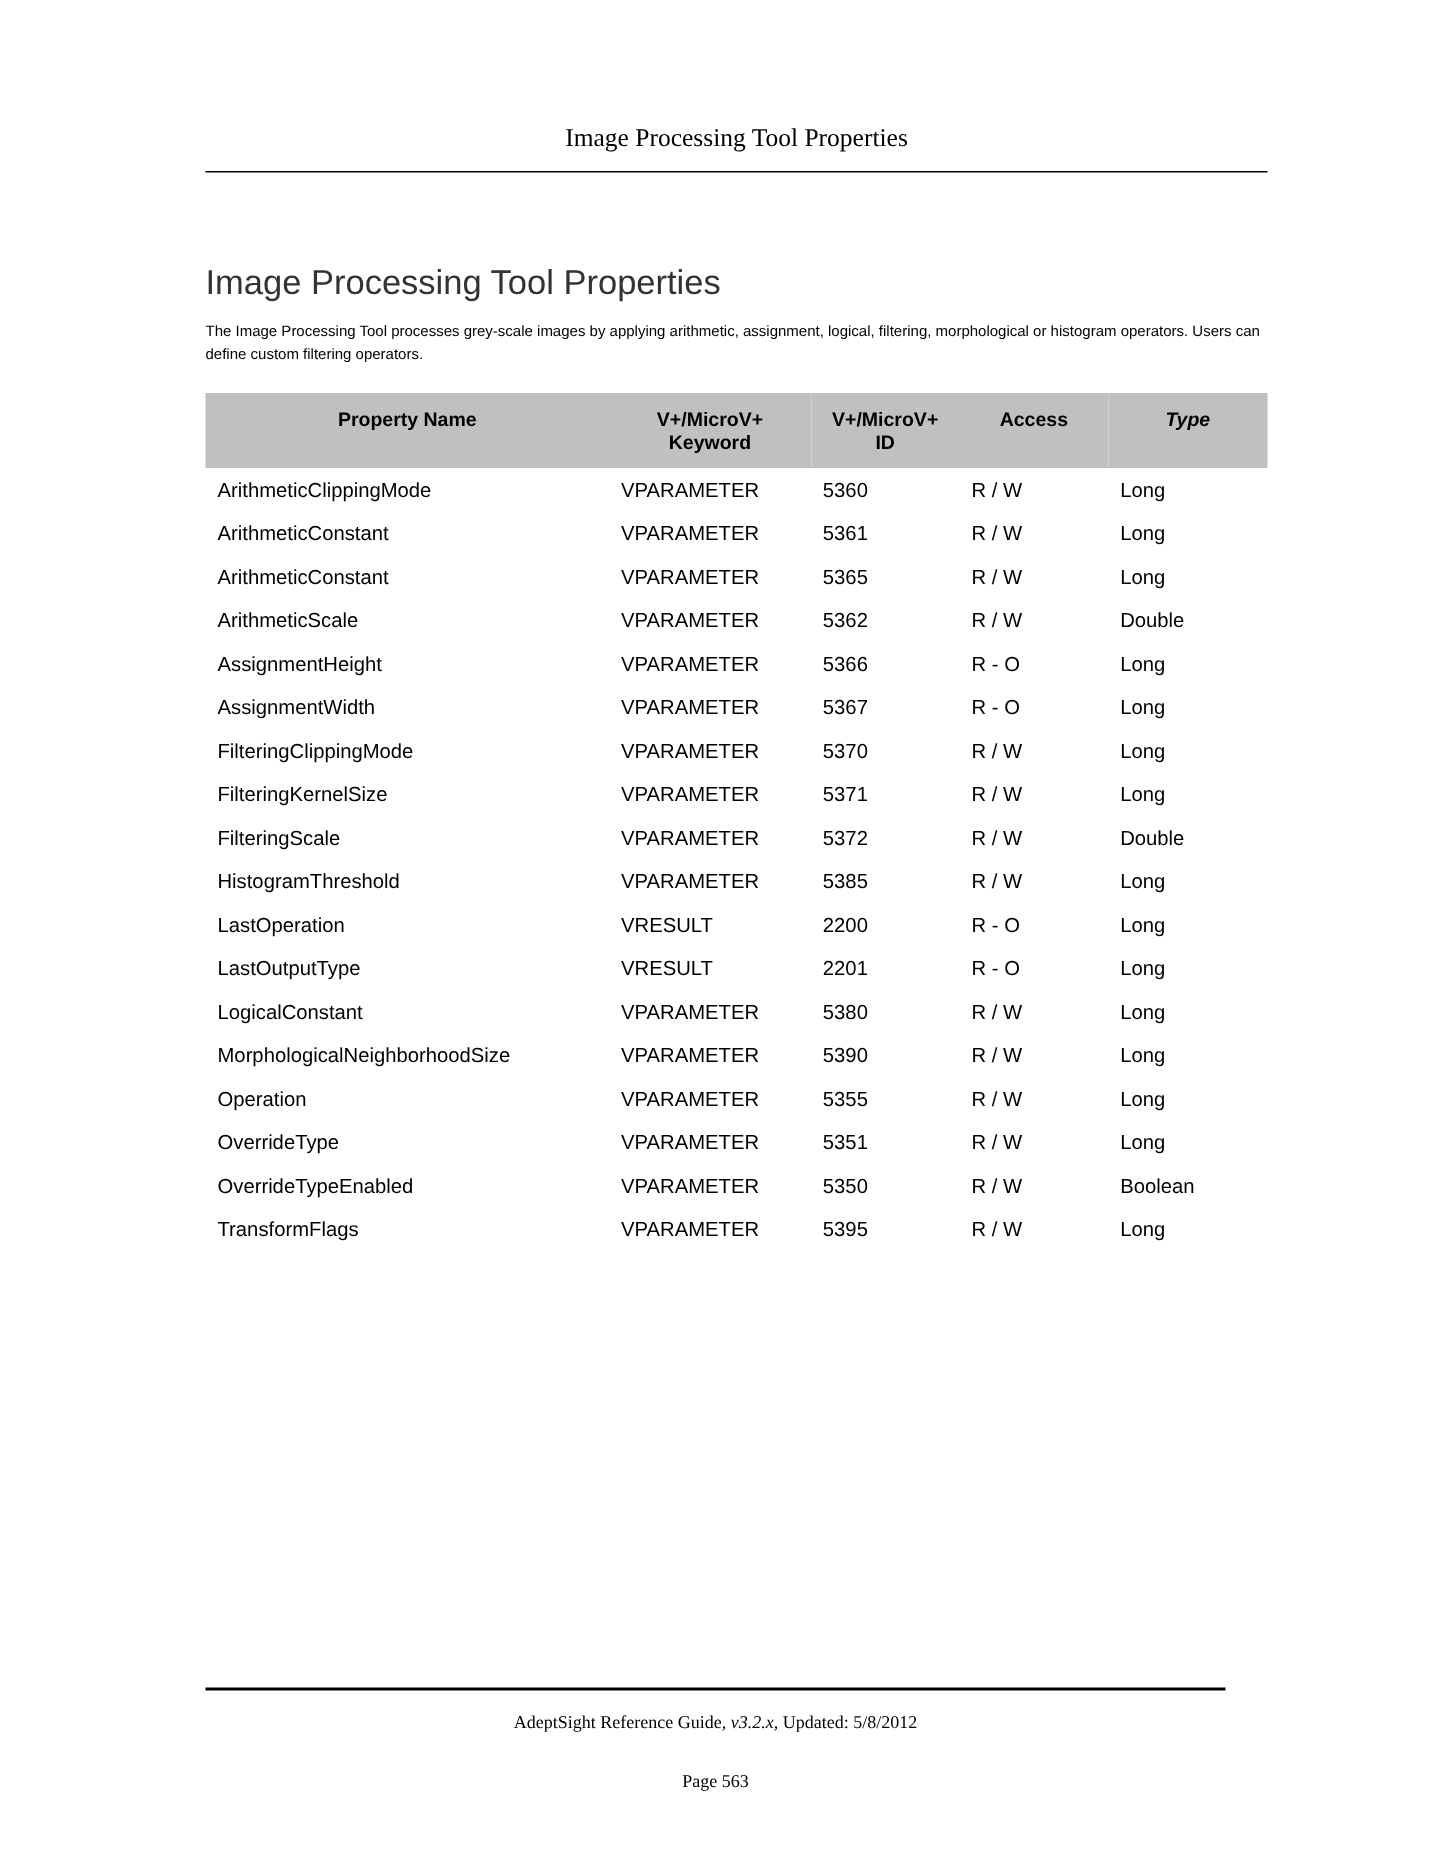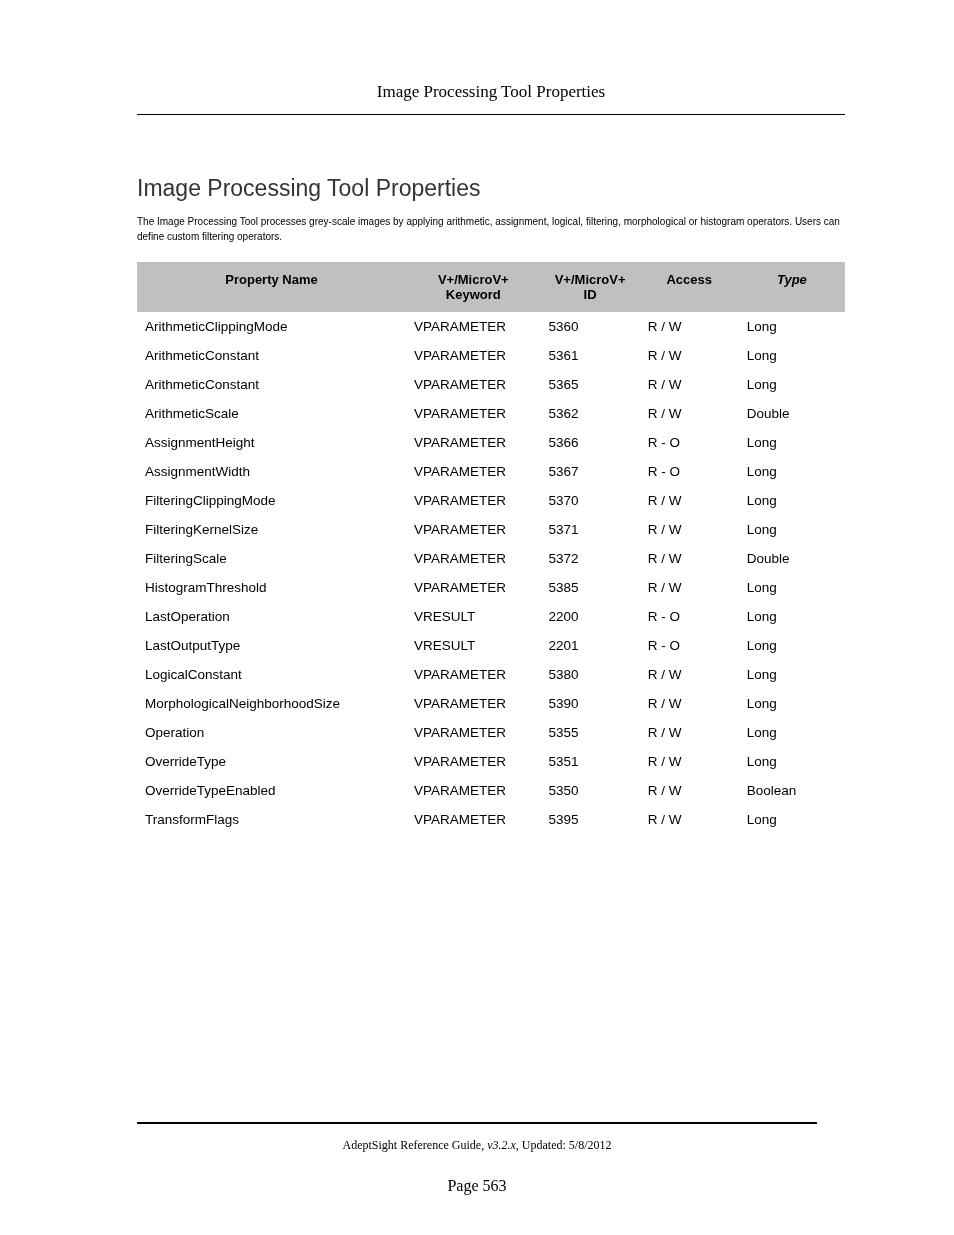--- a/index.html
+++ b/index.html
@@ -74,21 +74,21 @@
   .footer-line1 {
     text-align: center;
     font-family: Georgia, 'Times New Roman', serif;
     font-size: 12px;
     margin-bottom: 24px;
   }
   .footer-line1 .italic { font-style: italic; }
   .footer-page {
     text-align: center;
     font-family: Georgia, 'Times New Roman', serif;
-    font-size: 16px;
+    font-size: 12px;
   }
 </style>
 </head>
 <body>
 
 <div class="page">
 
   <div class="running-header">Image Processing Tool Properties</div>
 
   <h1 class="section-title">Image Processing Tool Properties</h1>

